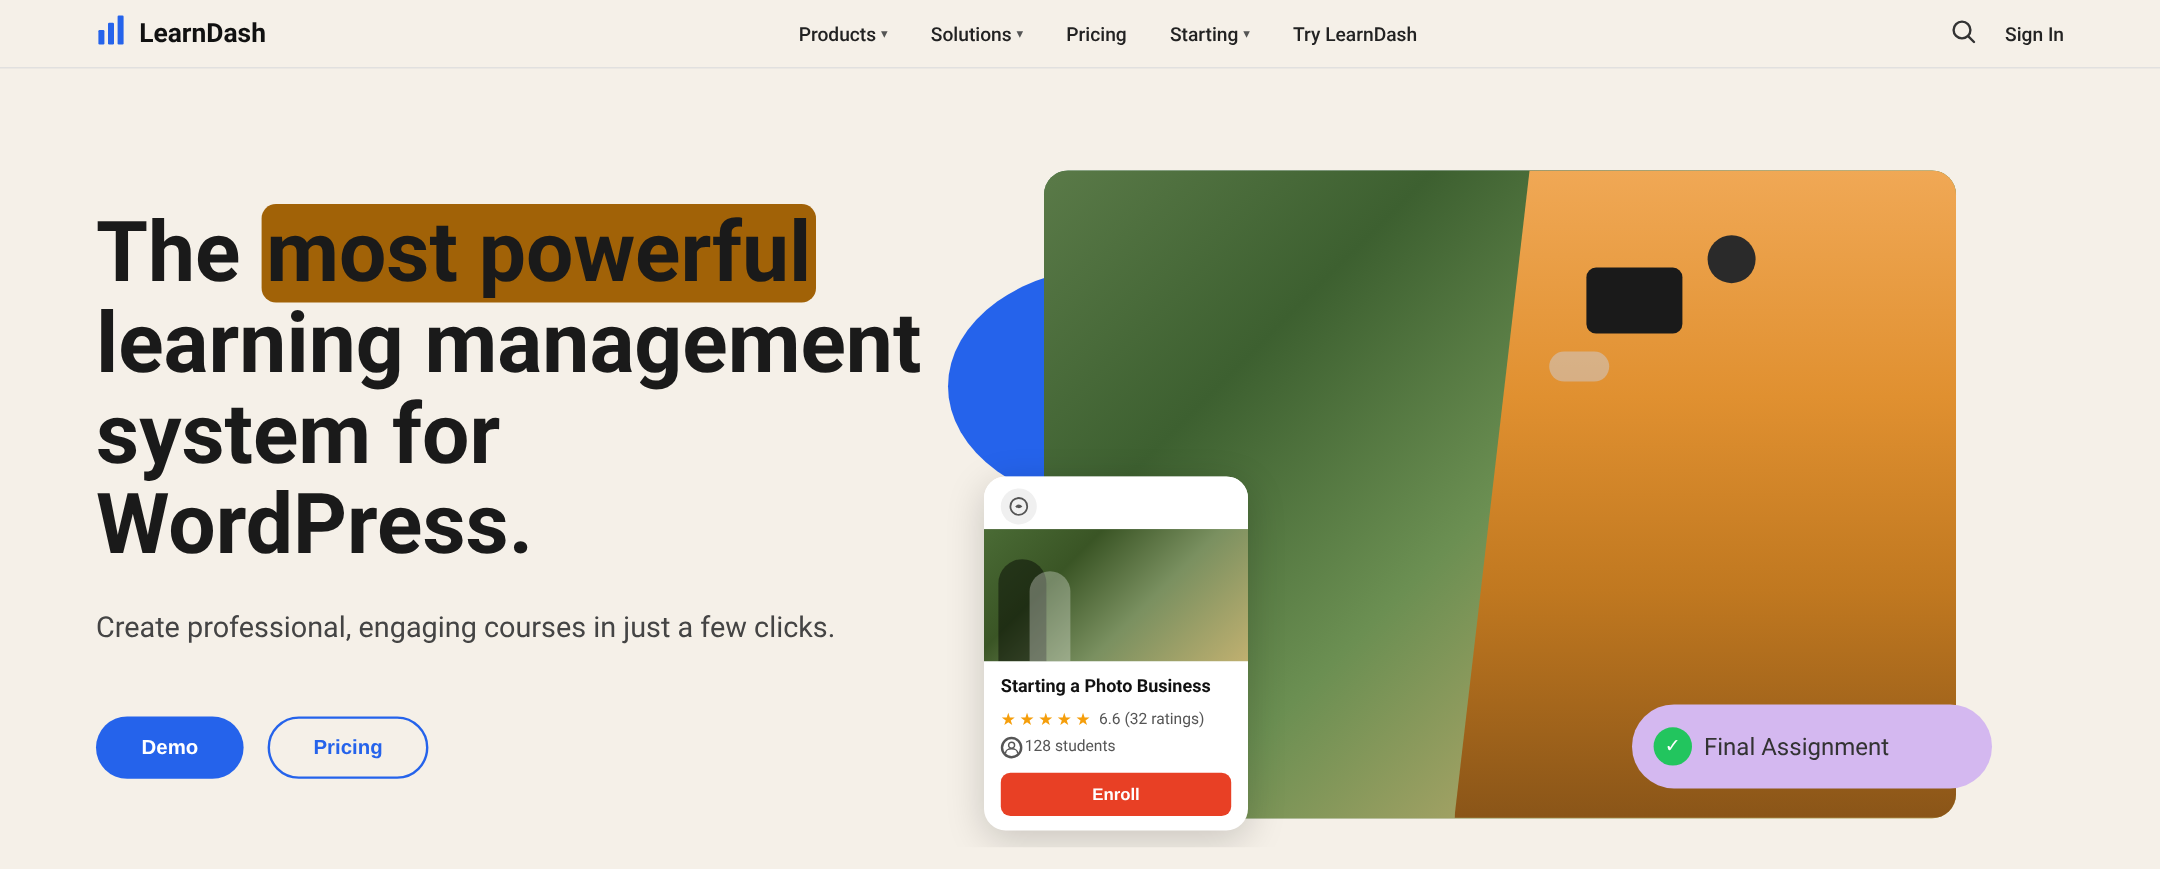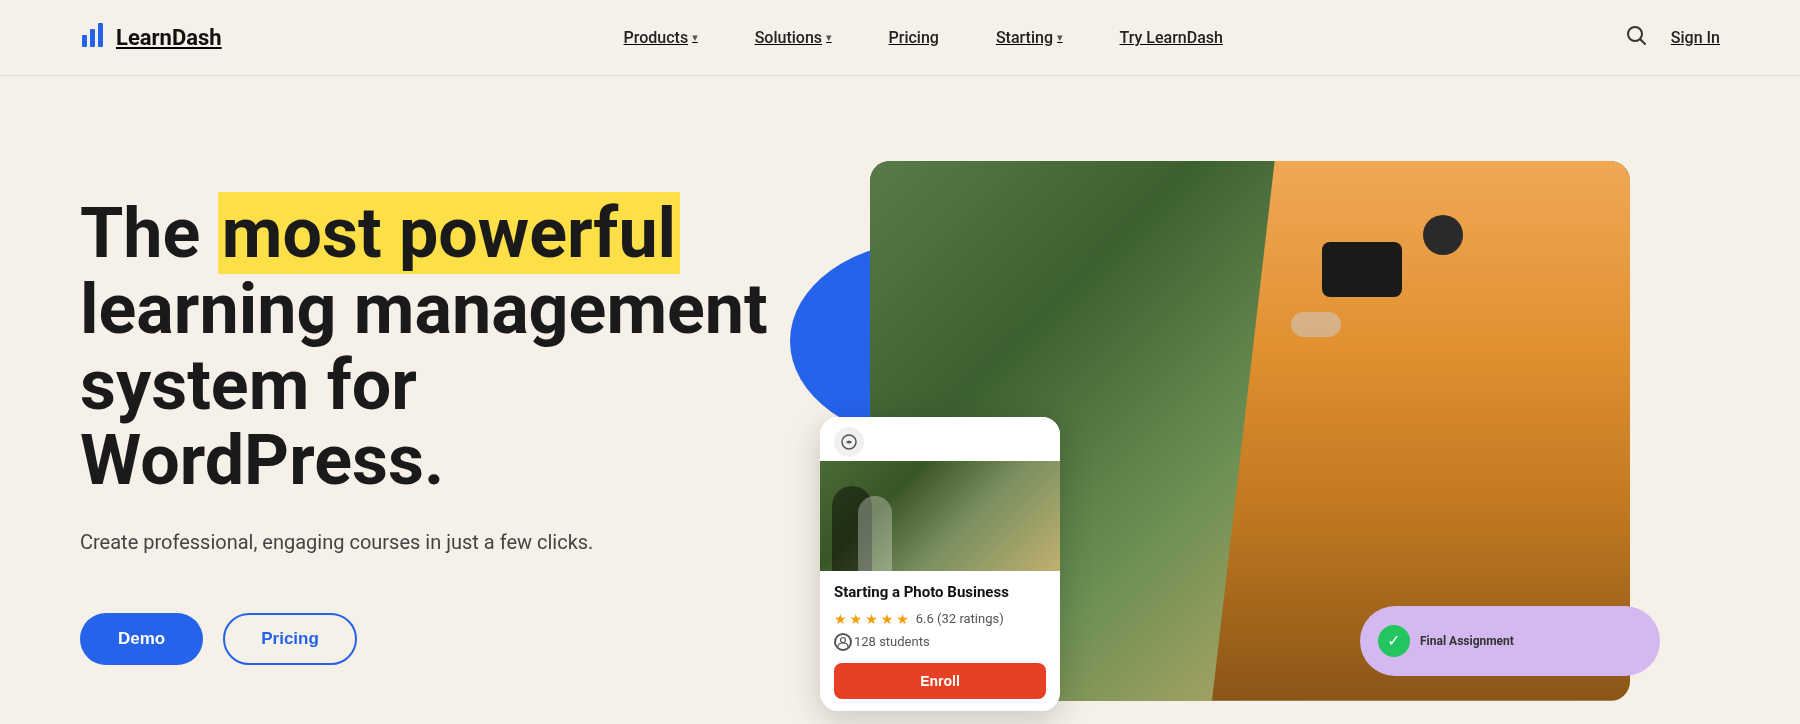--- a/index.html
+++ b/index.html
@@ -10,41 +10,40 @@
       min-height: 724px;
       overflow: hidden;
     }
 
     
     nav {
       display: flex;
       align-items: center;
       justify-content: space-between;
       padding: 0 80px;
-      height: 76px;
+      height: 57px;
       background: #f5f0e8;
       border-bottom: 1px solid #ddd;
-      text-decoration: underline;
     }
     .nav-logo {
       display: flex;
       align-items: center;
       gap: 8px;
       font-size: 22px;
       font-weight: 700;
       color: #111;
       text-decoration: none;
     }
     .nav-logo-icon {
       color: #2563eb;
     }
     .nav-links {
       display: flex;
       align-items: center;
-      gap: 57px;
+      gap: 36px;
       list-style: none;
     }
     .nav-links li a {
       text-decoration: none;
       color: #222;
       font-size: 16px;
       font-weight: 500;
       display: flex;
       align-items: center;
       gap: 4px;
@@ -84,26 +83,26 @@
       max-width: 700px;
     }
     .hero-heading {
       font-size: 70px;
       font-weight: 700;
       line-height: 1.08;
       color: #1a1a1a;
       margin-bottom: 28px;
     }
     .hero-heading .highlight {
-      background: #fde047;
+      background: #a16207;
       padding: 0 4px;
-      border-radius: 0;
+      border-radius: 12px;
     }
     .hero-subtext {
-      font-size: 20px;
+      font-size: 24px;
       color: #444;
       margin-bottom: 56px;
       line-height: 1.5;
     }
     .hero-buttons {
       display: flex;
       gap: 20px;
       align-items: center;
     }
     .btn-demo {
@@ -180,22 +179,22 @@
       background: #22c55e;
       border-radius: 50%;
       display: flex;
       align-items: center;
       justify-content: center;
       color: white;
       font-size: 16px;
       flex-shrink: 0;
     }
     .blob-purple-text {
-      font-size: 12px;
-      font-weight: 700;
+      font-size: 20px;
+      font-weight: 400;
       color: #333;
     }
 
     
     .photo-bg {
       position: absolute;
       top: 30px;
       left: 90px;
       right: 90px;
       bottom: 30px;
@@ -203,21 +202,21 @@
       overflow: hidden;
       z-index: 1;
       background: linear-gradient(135deg, #4a7c59 0%, #2d5a3d 30%, #8a9e6e 60%, #c8b87a 100%);
     }
 
     
     .course-card {
       position: absolute;
       bottom: 20px;
       left: 40px;
-      width: 240px;
+      width: 220px;
       background: #fff;
       border-radius: 18px;
       overflow: hidden;
       box-shadow: 0 8px 32px rgba(0,0,0,0.18);
       z-index: 10;
     }
     .card-icon-bar {
       background: #fff;
       padding: 10px 14px 4px;
       display: flex;

